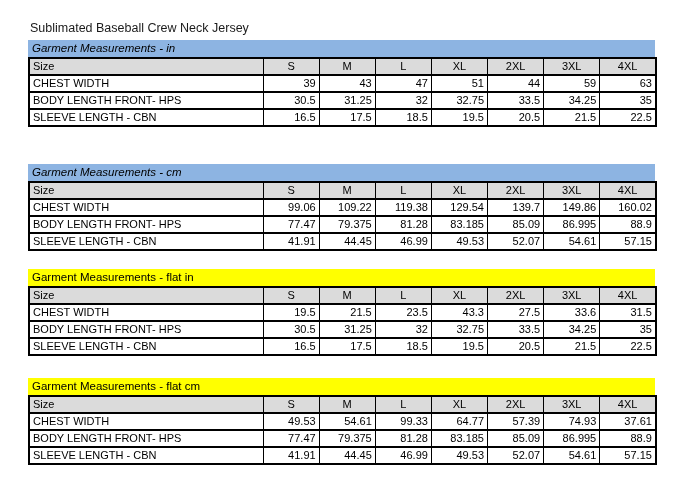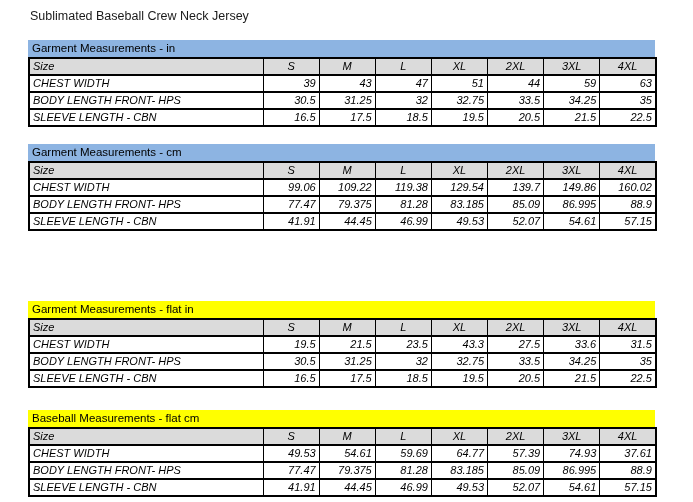--- a/index.html
+++ b/index.html
@@ -9,48 +9,47 @@
     width: 693px;
     height: 502px;
     background: #ffffff;
     overflow: hidden;
     font-family: "Liberation Sans", "DejaVu Sans", sans-serif;
     color: #000;
   }
   .title {
     position: absolute;
     left: 30px;
-    top: 9px;
+    top: 21px;
     font-size: 12.5px;
     color: #1a1a1a;
     white-space: nowrap;
   }
   .block {
     position: absolute;
     left: 28px;
     width: 627px;
   }
   .banner {
     height: 17px;
     line-height: 17px;
     padding-left: 4px;
     font-size: 11.5px;
     color: #000;
     white-space: nowrap;
     overflow: hidden;
   }
-  .banner.blue   { background: var(--banner-blue, #8DB4E2); }
-  .banner.yellow { background: var(--banner-yellow, #FFFF00); margin-top: 32px; }
+  .banner.blue   { background: var(--banner-blue, #8DB4E2); font-style: italic; }
+  .banner.yellow { background: var(--banner-yellow, #FFFF00); }
   table.grid {
     width: 627px;
     border-collapse: collapse;
     table-layout: fixed;
     border: 2px solid #000;
     background: #fff;
-    font-style: italic;
   }
   table.grid td {
     height: 16px;
     padding: 0 3px;
     font-size: 11px;
     line-height: 15px;
     border-left: 1px solid #000;
     border-right: 1px solid #000;
     border-top: 2px solid #000;
     border-bottom: 2px solid #000;
@@ -122,21 +121,21 @@
           <td class="num">18.5</td>
           <td class="num">19.5</td>
           <td class="num">20.5</td>
           <td class="num">21.5</td>
           <td class="num">22.5</td>
         </tr>
       </tbody>
     </table>
   </section>
 
-  <section class="block" style="top:144px">
+  <section class="block" style="top:164px">
     <div class="banner blue">Garment Measurements - cm</div>
     <table class="grid">
       <colgroup>
           <col class="c-lbl">
           <col class="c-sz">
           <col class="c-sz">
           <col class="c-sz">
           <col class="c-sz">
           <col class="c-sz">
           <col class="c-sz">
@@ -239,21 +238,21 @@
           <td class="num">19.5</td>
           <td class="num">20.5</td>
           <td class="num">21.5</td>
           <td class="num">22.5</td>
         </tr>
       </tbody>
     </table>
   </section>
 
   <section class="block" style="top:378px">
-    <div class="banner yellow">Baseball Measurements - flat cm</div>
+    <div class="banner yellow">Garment Measurements - flat cm</div>
     <table class="grid">
       <colgroup>
           <col class="c-lbl">
           <col class="c-sz">
           <col class="c-sz">
           <col class="c-sz">
           <col class="c-sz">
           <col class="c-sz">
           <col class="c-sz">
           <col class="c-sz">
@@ -266,21 +265,21 @@
           <td class="ctr">L</td>
           <td class="ctr">XL</td>
           <td class="ctr">2XL</td>
           <td class="ctr">3XL</td>
           <td class="ctr">4XL</td>
         </tr>
         <tr>
           <td class="lbl">CHEST WIDTH</td>
           <td class="num">49.53</td>
           <td class="num">54.61</td>
-          <td class="num">59.69</td>
+          <td class="num">99.33</td>
           <td class="num">64.77</td>
           <td class="num">57.39</td>
           <td class="num">74.93</td>
           <td class="num">37.61</td>
         </tr>
         <tr>
           <td class="lbl">BODY LENGTH FRONT- HPS</td>
           <td class="num">77.47</td>
           <td class="num">79.375</td>
           <td class="num">81.28</td>

